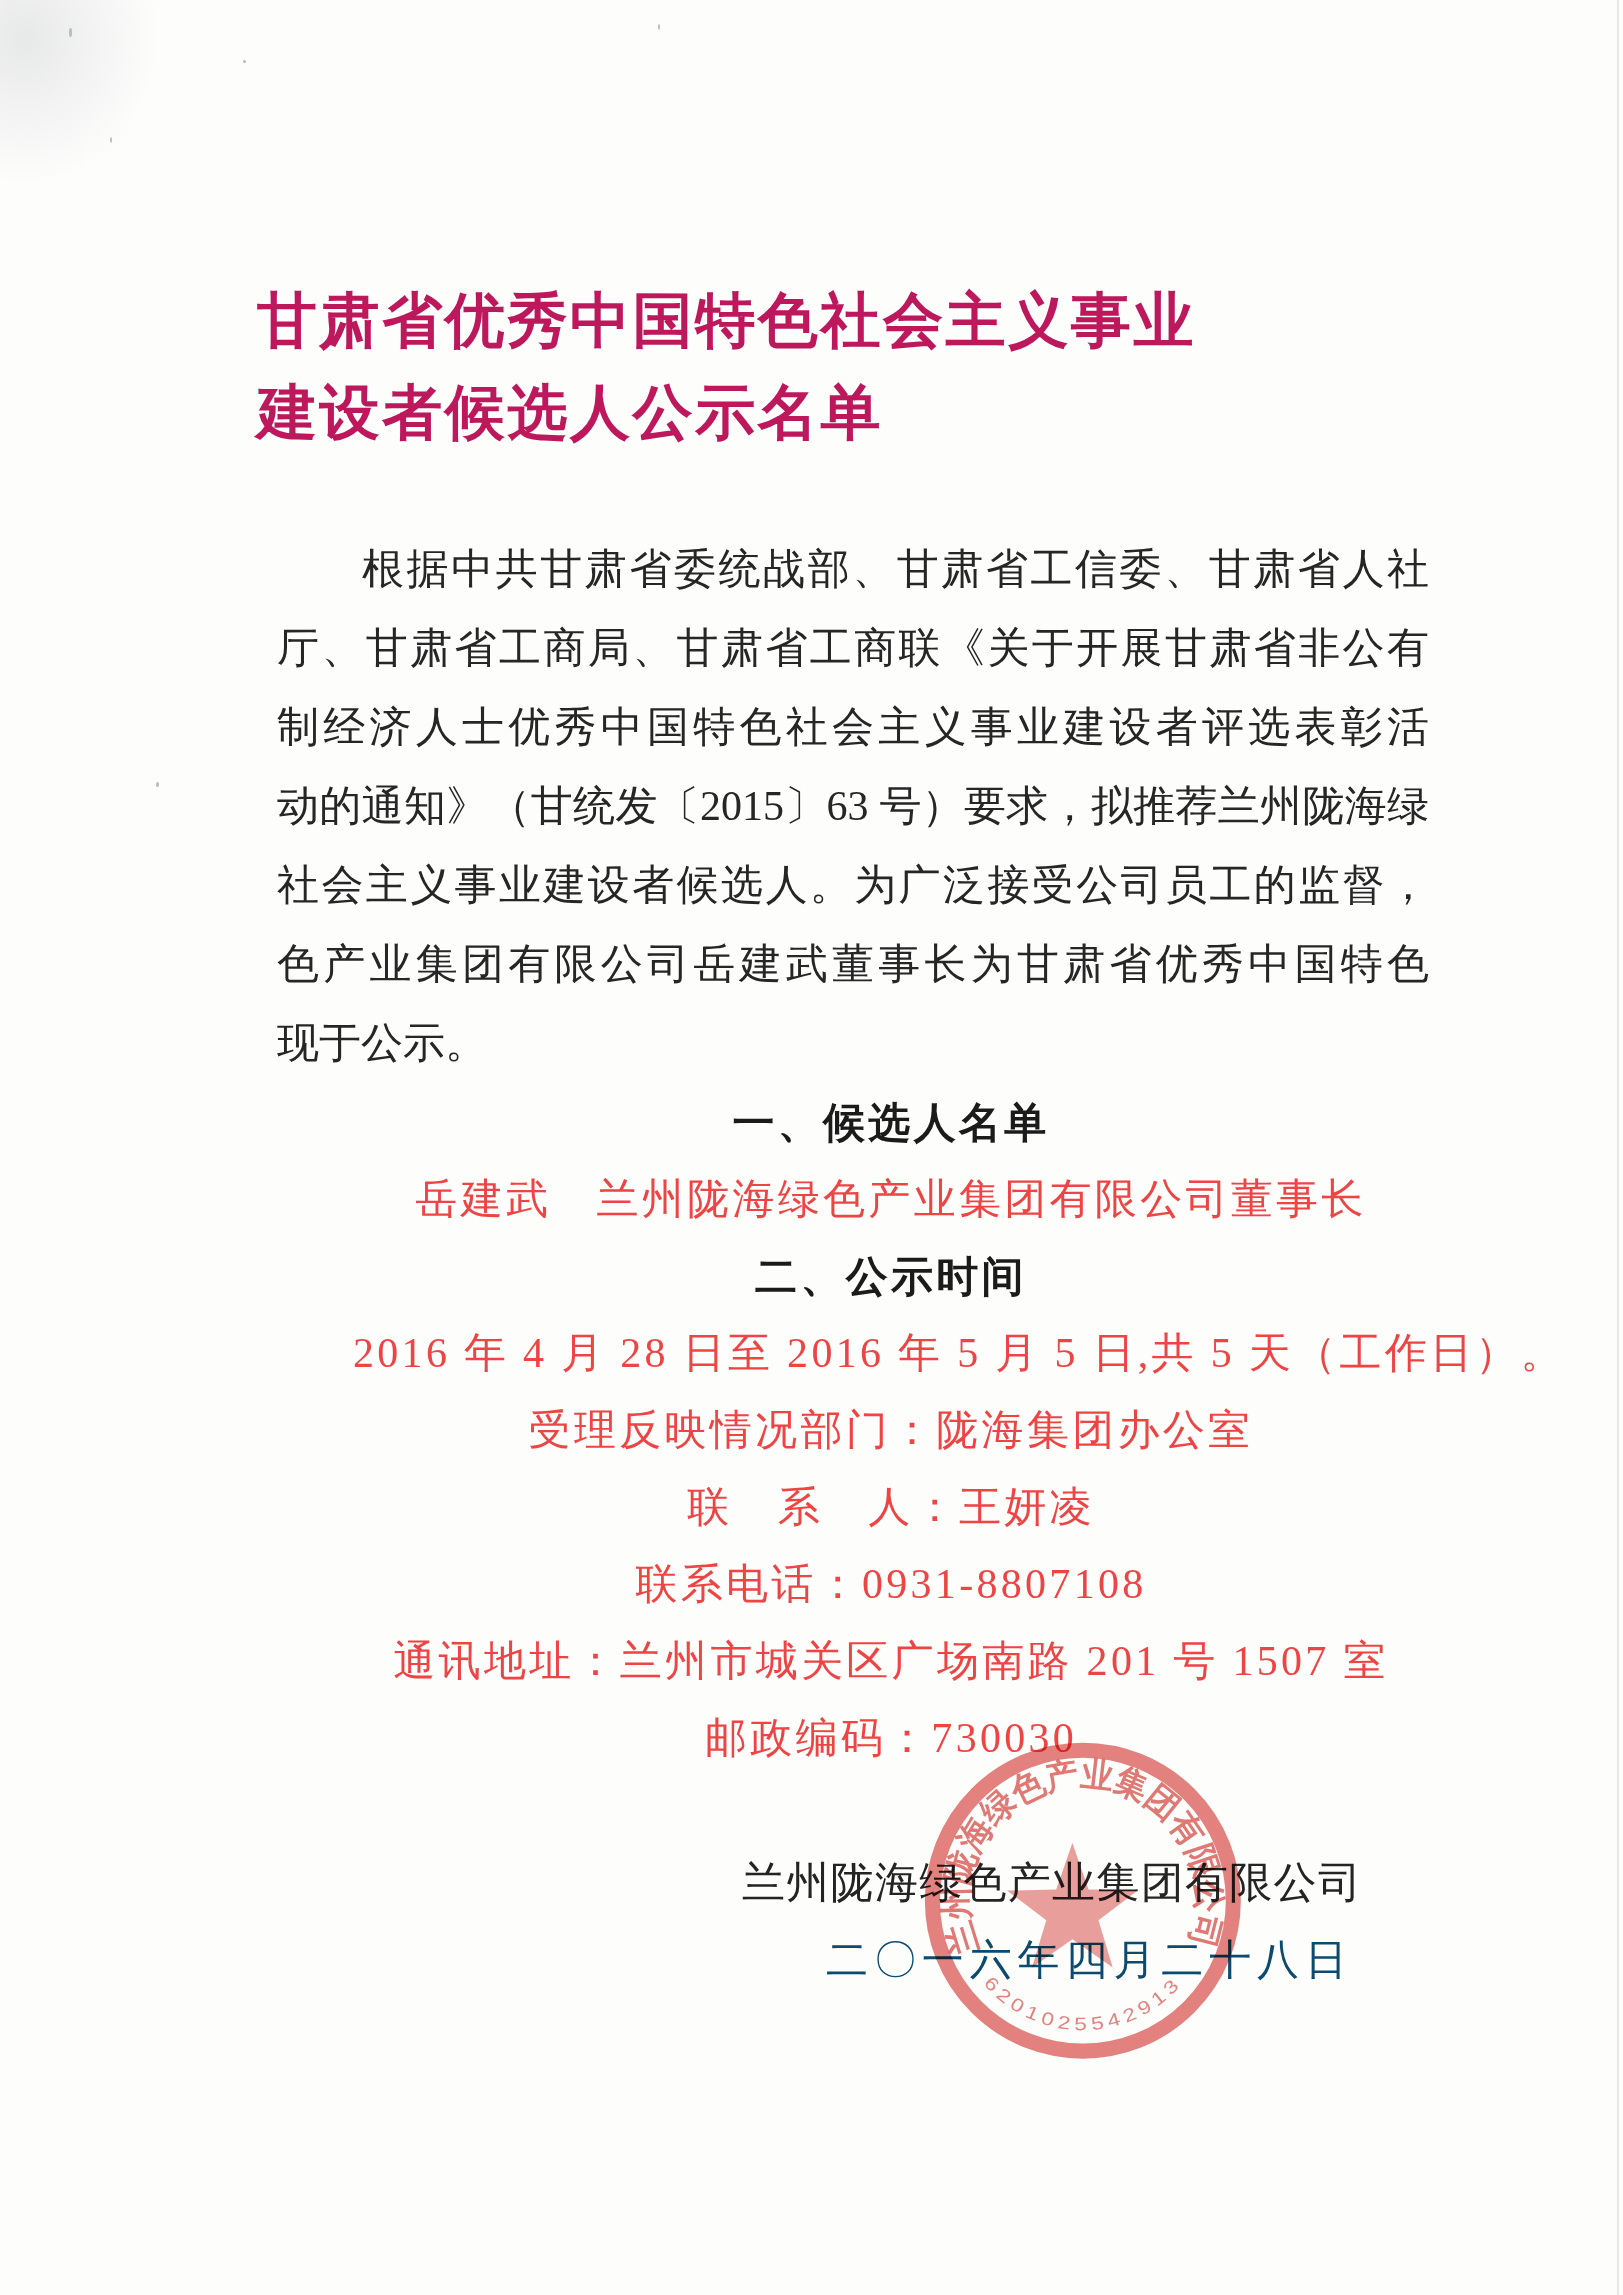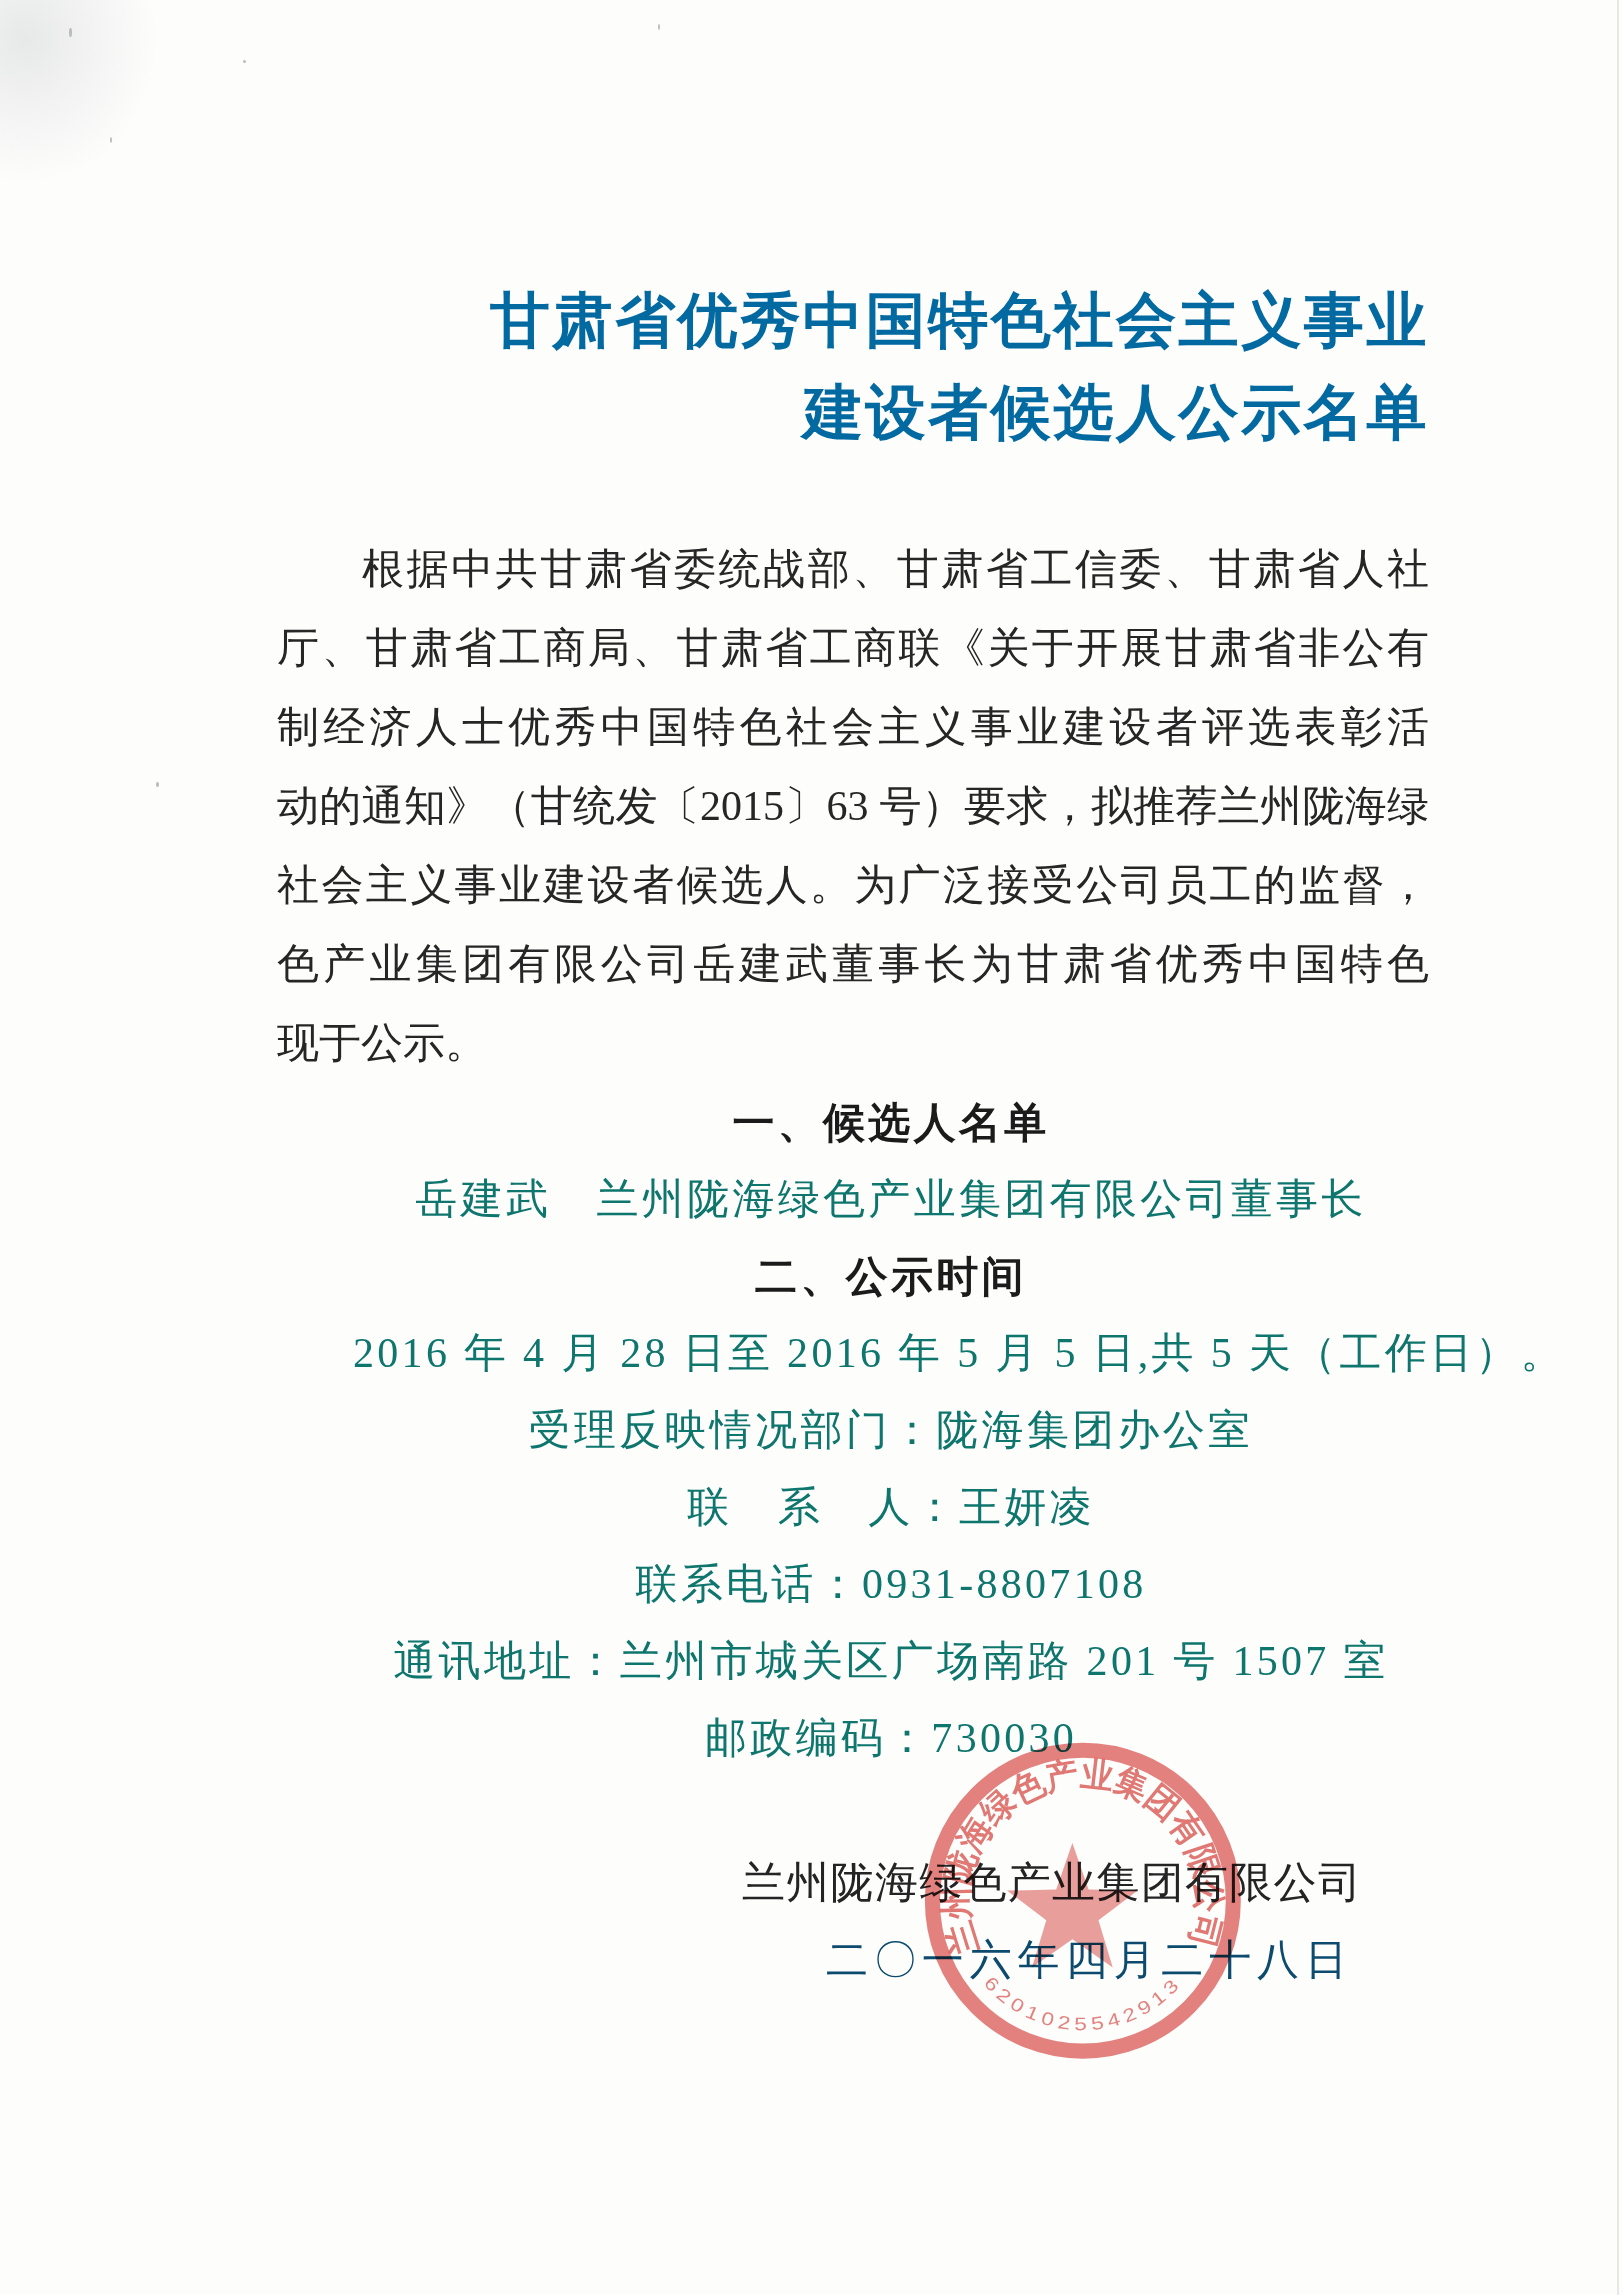--- a/index.html
+++ b/index.html
@@ -24,23 +24,23 @@
   .content {
     position: absolute;
     left: 257px;
     top: 275px;
     width: 1172px;
   }
   .title {
     font-size: 60px;
     line-height: 92px;
     font-weight: bold;
-    text-align: right;
+    text-align: left;
     letter-spacing: 2.6px;
-    color: #0369a1;
+    color: #be185d;
   }
   .para { margin-top: 71px; }
   .pline {
     font-size: 42px;
     line-height: 79px;
     white-space: nowrap;
     color: #262626;
     margin-left: 20px;
   }
   .pline.fill {
@@ -49,21 +49,21 @@
     text-align-last: justify;
   }
   .pline.indent { text-indent: 85px; }
   .sections { margin-top: 1.3px; text-align: center; }
   .sline {
     font-size: 42px;
     line-height: 77px;
     margin-left: 96px;
     letter-spacing: 3.3px;
     white-space: nowrap;
-    color: #0f766e;
+    color: #ef4444;
   }
   .sline.heading {
     font-family: "Liberation Sans", "DejaVu Sans", sans-serif;
     font-weight: bold;
     color: #1b1b1b;
   }
   .sig-company {
     position: absolute;
     left: 742px;
     top: 1854px;

